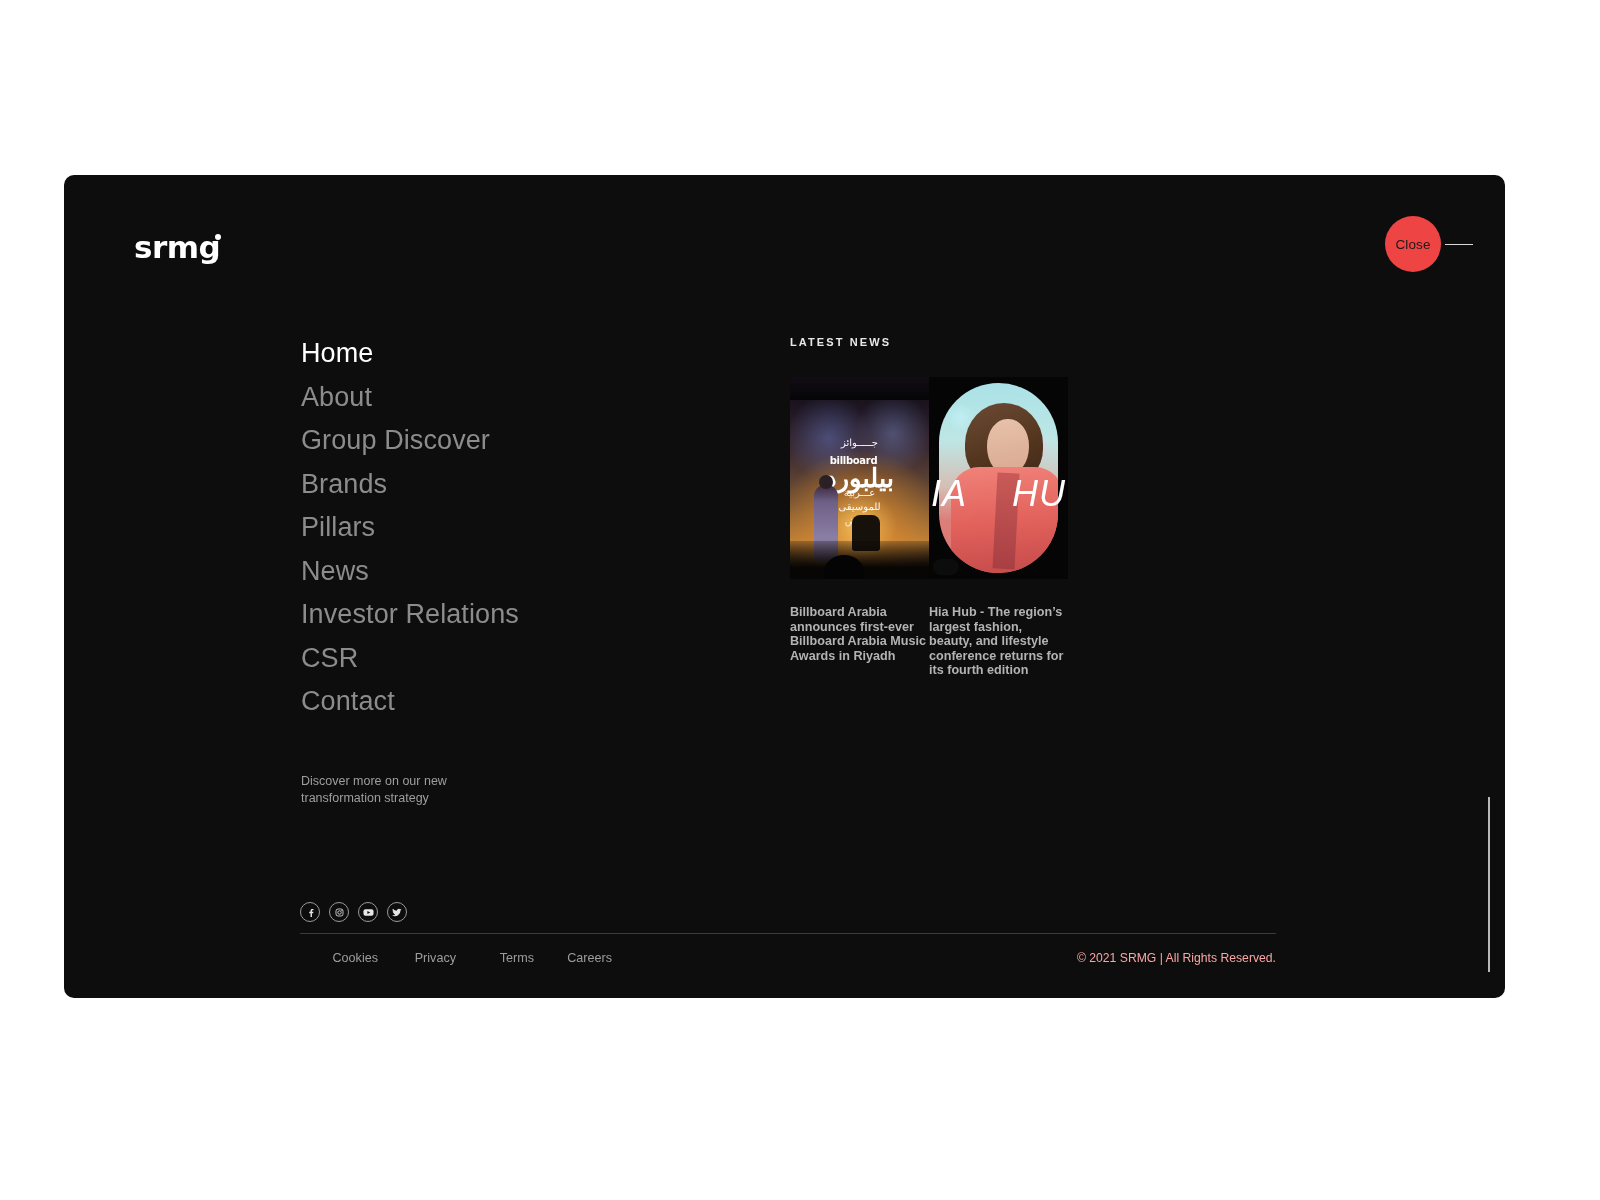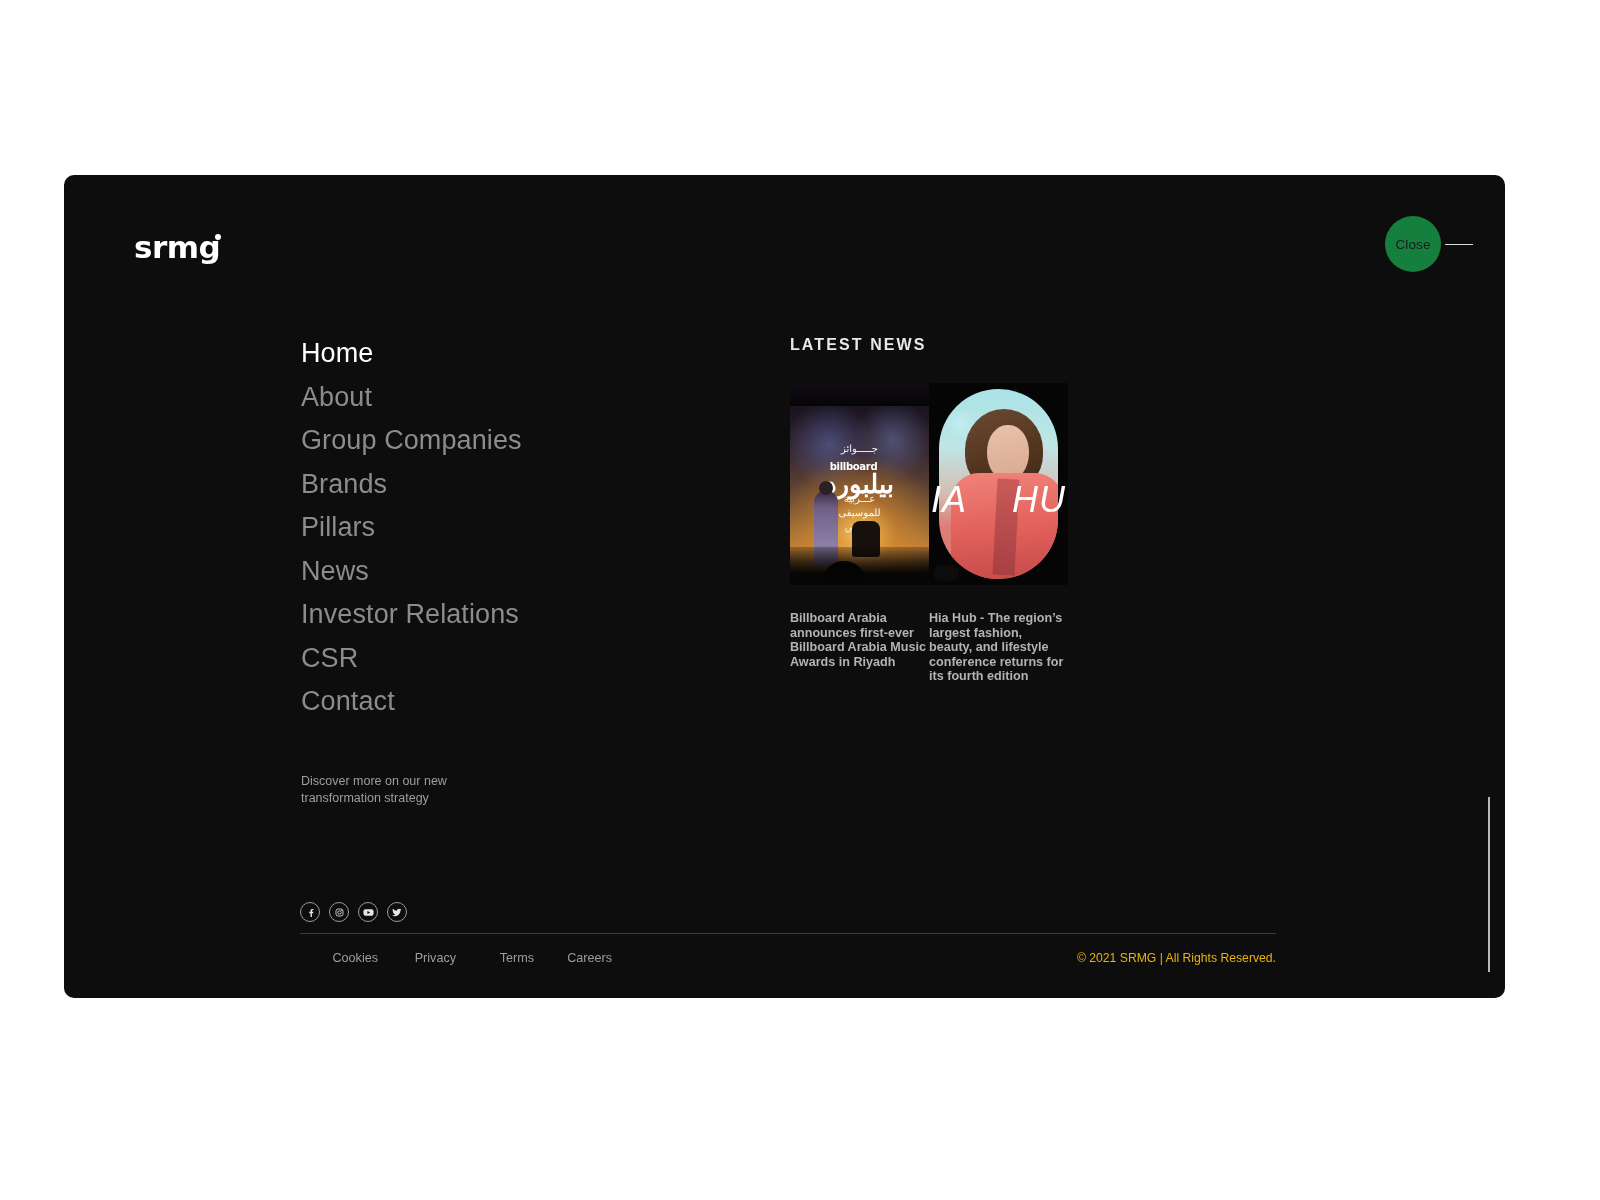--- a/index.html
+++ b/index.html
@@ -65,21 +65,21 @@
     right: 32px;
     top: 41px;
     display: flex;
     align-items: center;
     gap: 0px;
   }
   .close-circle {
     width: 56px;
     height: 56px;
     border-radius: 50%;
-    background: #15803d;
+    background: #ef4444;
     display: flex;
     align-items: center;
     justify-content: center;
     cursor: pointer;
   }
   .close-circle span {
     font-size: 13.5px;
     color: #1a1a1a;
     letter-spacing: 0.1px;
   }
@@ -131,21 +131,21 @@
     cursor: pointer;
   }
 
   
   .news {
     position: absolute;
     left: 726px;
     top: 161px;
   }
   .news-label {
-    font-size: 16px;
+    font-size: 11px;
     letter-spacing: 2.1px;
     font-weight: 700;
     color: #e8e8e8;
     text-transform: uppercase;
   }
   .news-cards {
     display: flex;
     margin-top: 29px;
   }
   .news-card { width: 139px; cursor: pointer; }
@@ -310,21 +310,21 @@
   }
   .footer-links { display: flex; gap: 0; }
   .footer-link {
     font-size: 12.6px;
     color: #9d9d9d;
     cursor: pointer;
     width: 78px;
   }
   .copyright {
     font-size: 12.2px;
-    color: #eab308;
+    color: #fca5a5;
     white-space: nowrap;
   }
 
   
   .scrollbar {
     position: absolute;
     left: 1488px;
     top: 797px;
     width: 2px;
     height: 175px;
@@ -350,21 +350,21 @@
         <span>Close</span>
       </div>
       <div class="close-dash"></div>
     </div>
 
     <div class="content">
 
       <nav class="nav" id="nav-list">
           <a class="nav-item active">Home</a>
           <a class="nav-item">About</a>
-          <a class="nav-item">Group Companies</a>
+          <a class="nav-item">Group Discover</a>
           <a class="nav-item">Brands</a>
           <a class="nav-item">Pillars</a>
           <a class="nav-item">News</a>
           <a class="nav-item">Investor Relations</a>
           <a class="nav-item">CSR</a>
           <a class="nav-item">Contact</a>
         </nav>
 
       <a class="strategy-link">Discover more on our new transformation strategy</a>
 

